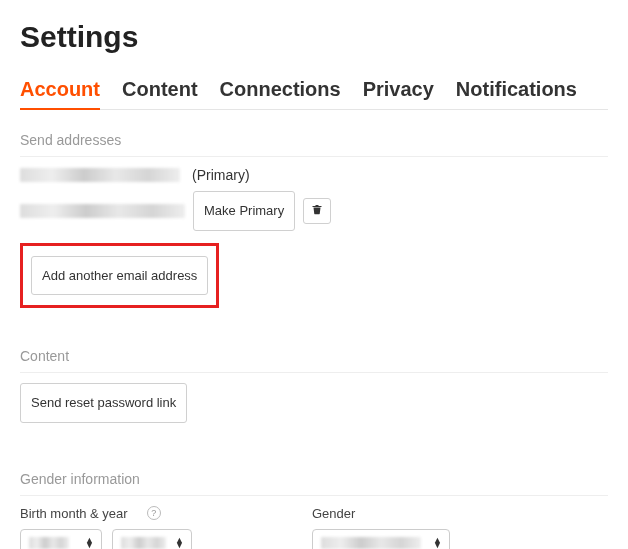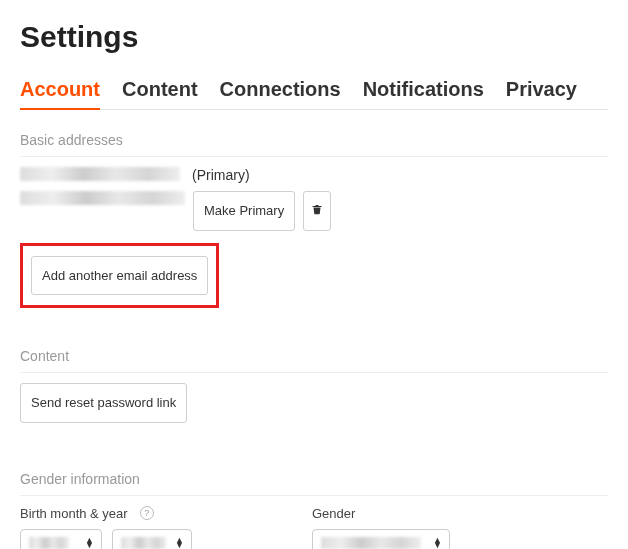--- a/index.html
+++ b/index.html
@@ -46,20 +46,21 @@
   .section-title {
     color: #999;
     font-size: 14px;
     padding: 8px 0;
     border-bottom: 1px solid #eee;
     margin-top: 6px;
     margin-bottom: 10px;
   }
   .row {
     display: flex;
+    align-items: center;
     gap: 8px;
     margin-bottom: 8px;
   }
   .blur {
     display: inline-block;
     height: 14px;
     background: linear-gradient(90deg, #ddd, #eee, #ccc, #e8e8e8, #d5d5d5, #eee);
     filter: blur(1.5px);
     border-radius: 1px;
   }
@@ -95,21 +96,21 @@
     display: inline-block;
     margin-top: 4px;
   }
   .highlight-box .btn { margin: 0; }
   .spacer { height: 26px; }
   .field-label {
     font-size: 13px;
     color: #444;
     display: flex;
     align-items: center;
-    gap: 12px;
+    gap: 19px;
   }
   .help-icon {
     display: inline-flex;
     align-items: center;
     justify-content: center;
     width: 14px;
     height: 14px;
     border: 1px solid #bbb;
     border-radius: 50%;
     font-size: 9px;
@@ -151,25 +152,25 @@
 <body>
 
 
 
 <h1>Settings</h1>
 
 <div class="tabs">
   <div class="tab active">Account</div>
   <div class="tab">Content</div>
   <div class="tab">Connections</div>
+  <div class="tab">Privacy</div>
   <div class="tab">Notifications</div>
-  <div class="tab">Privacy</div>
-</div>
-
-<div class="section-title">Basic addresses</div>
+</div>
+
+<div class="section-title">Send addresses</div>
 
 <div class="row">
   <span class="blur w160"></span>
   <span class="primary-label">(Primary)</span>
 </div>
 
 <div class="row">
   <span class="blur w165"></span>
   <button class="btn">Make Primary</button>
   <button class="btn icon">

